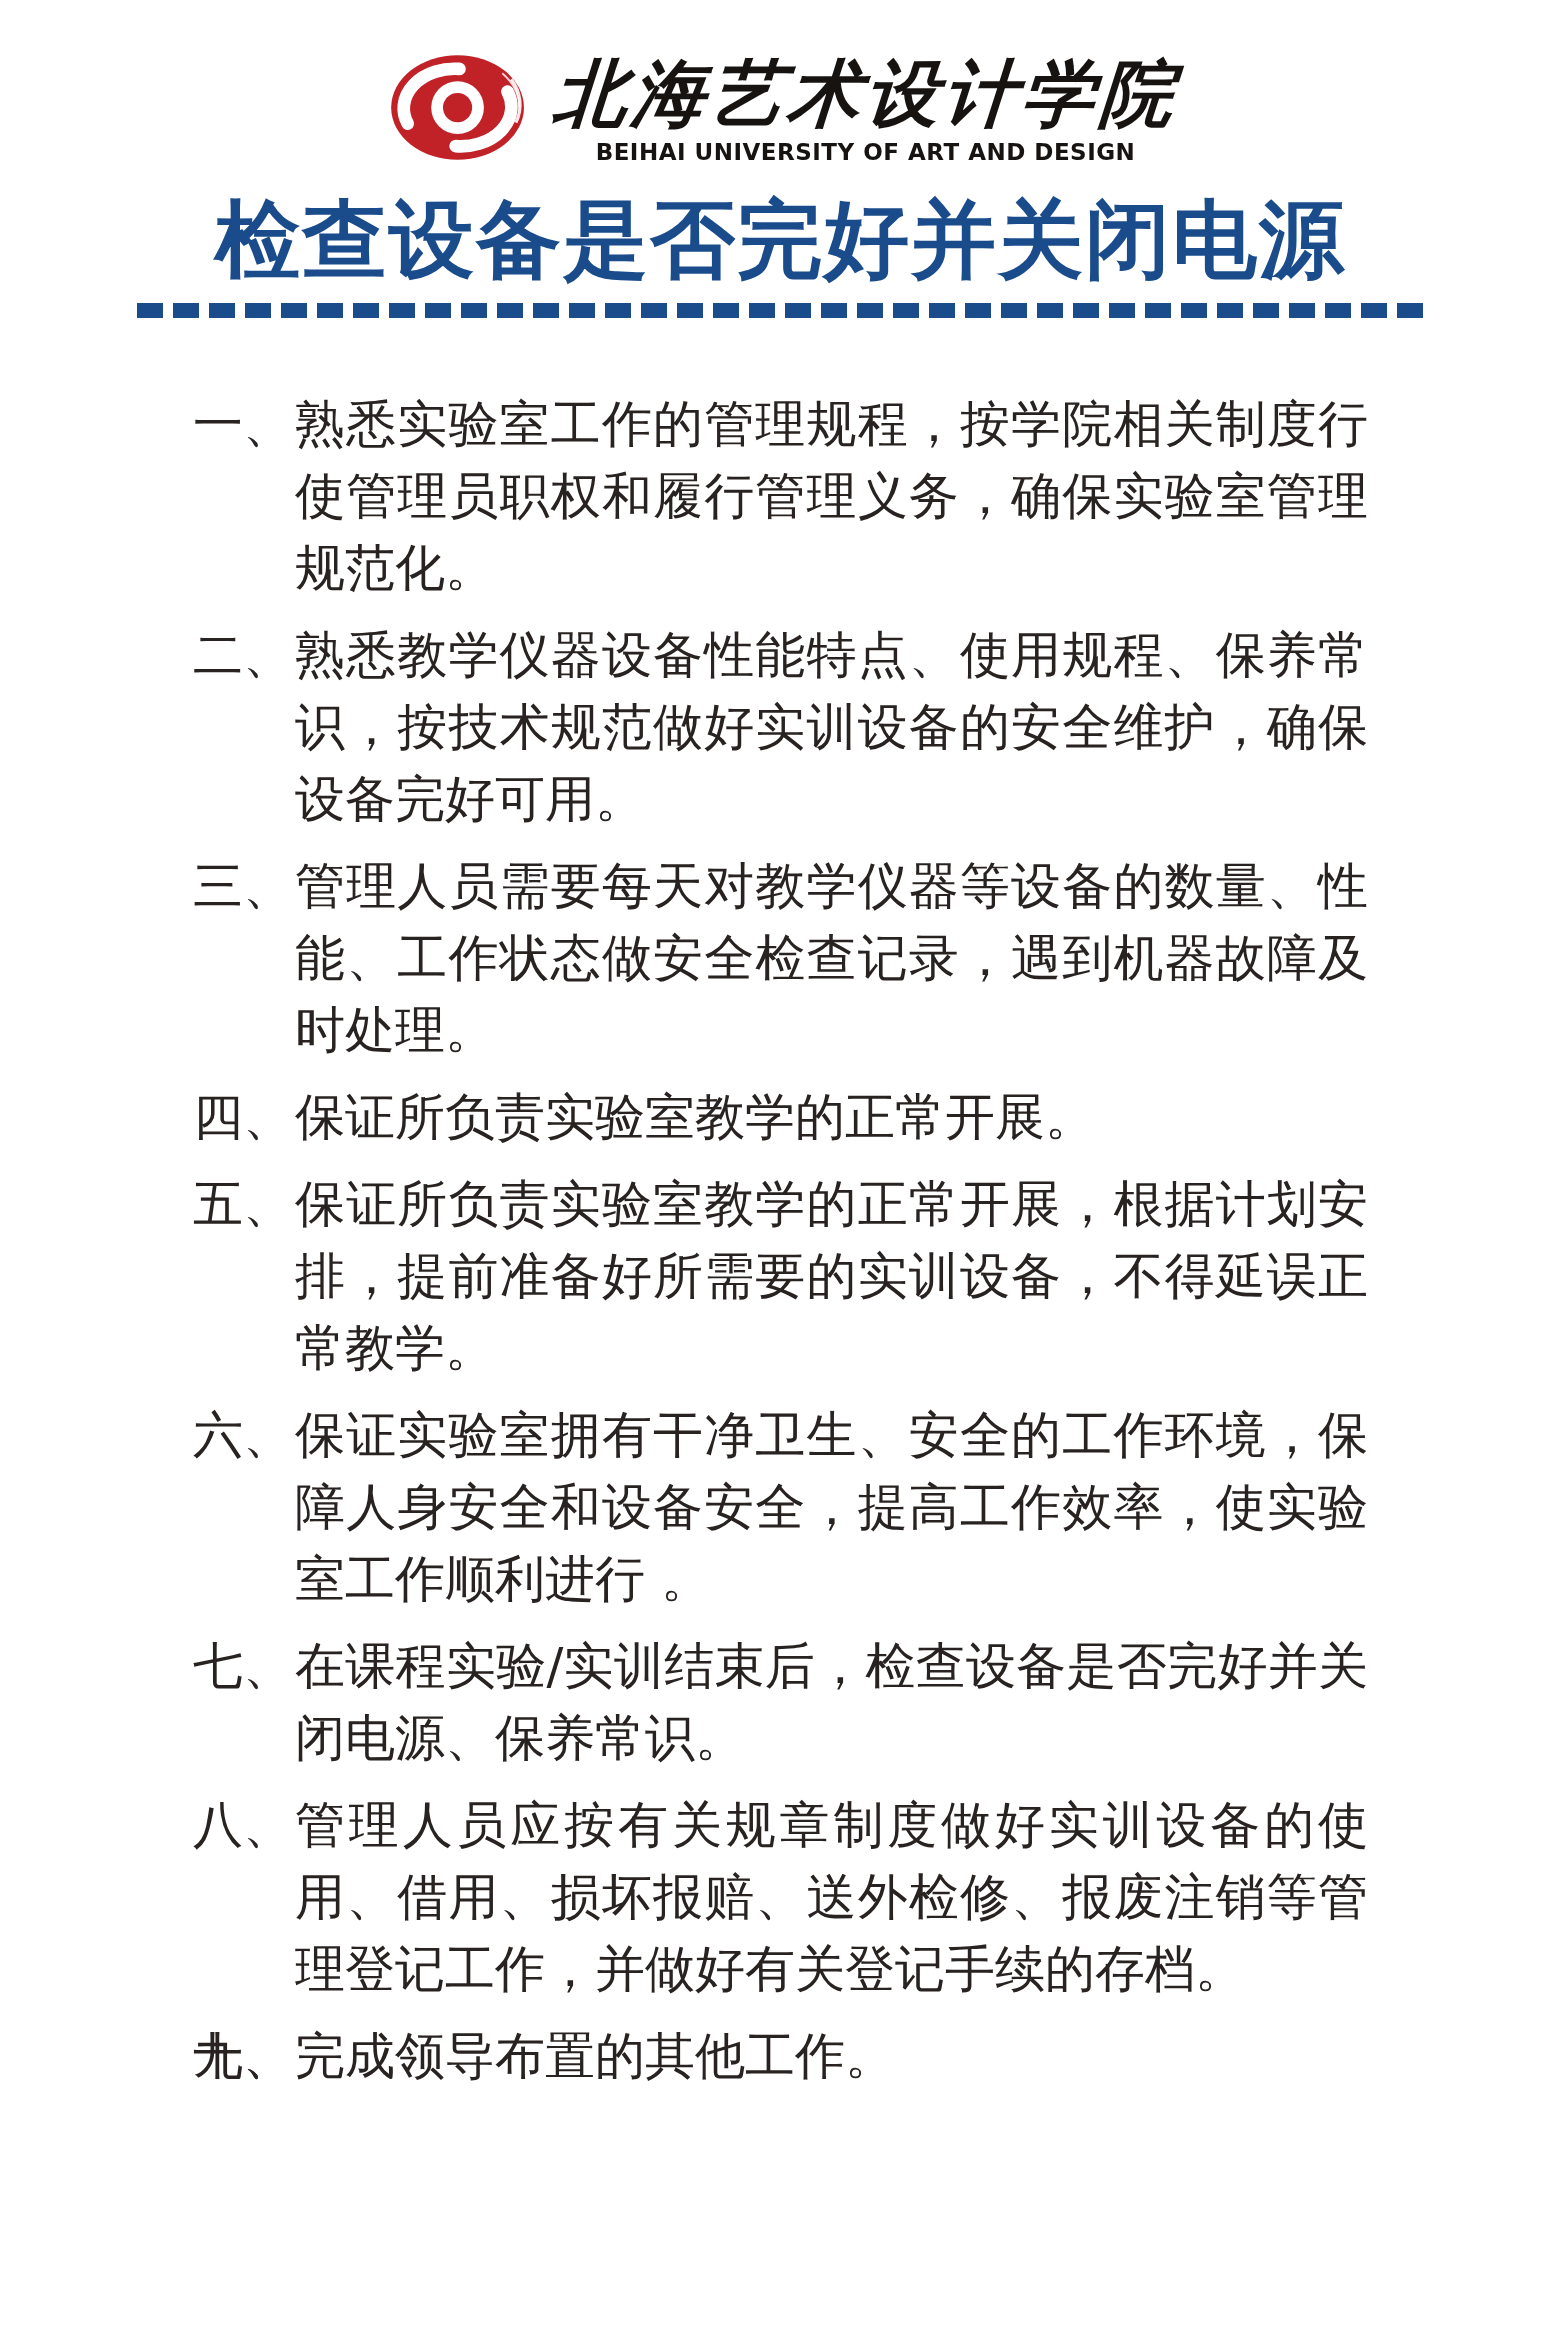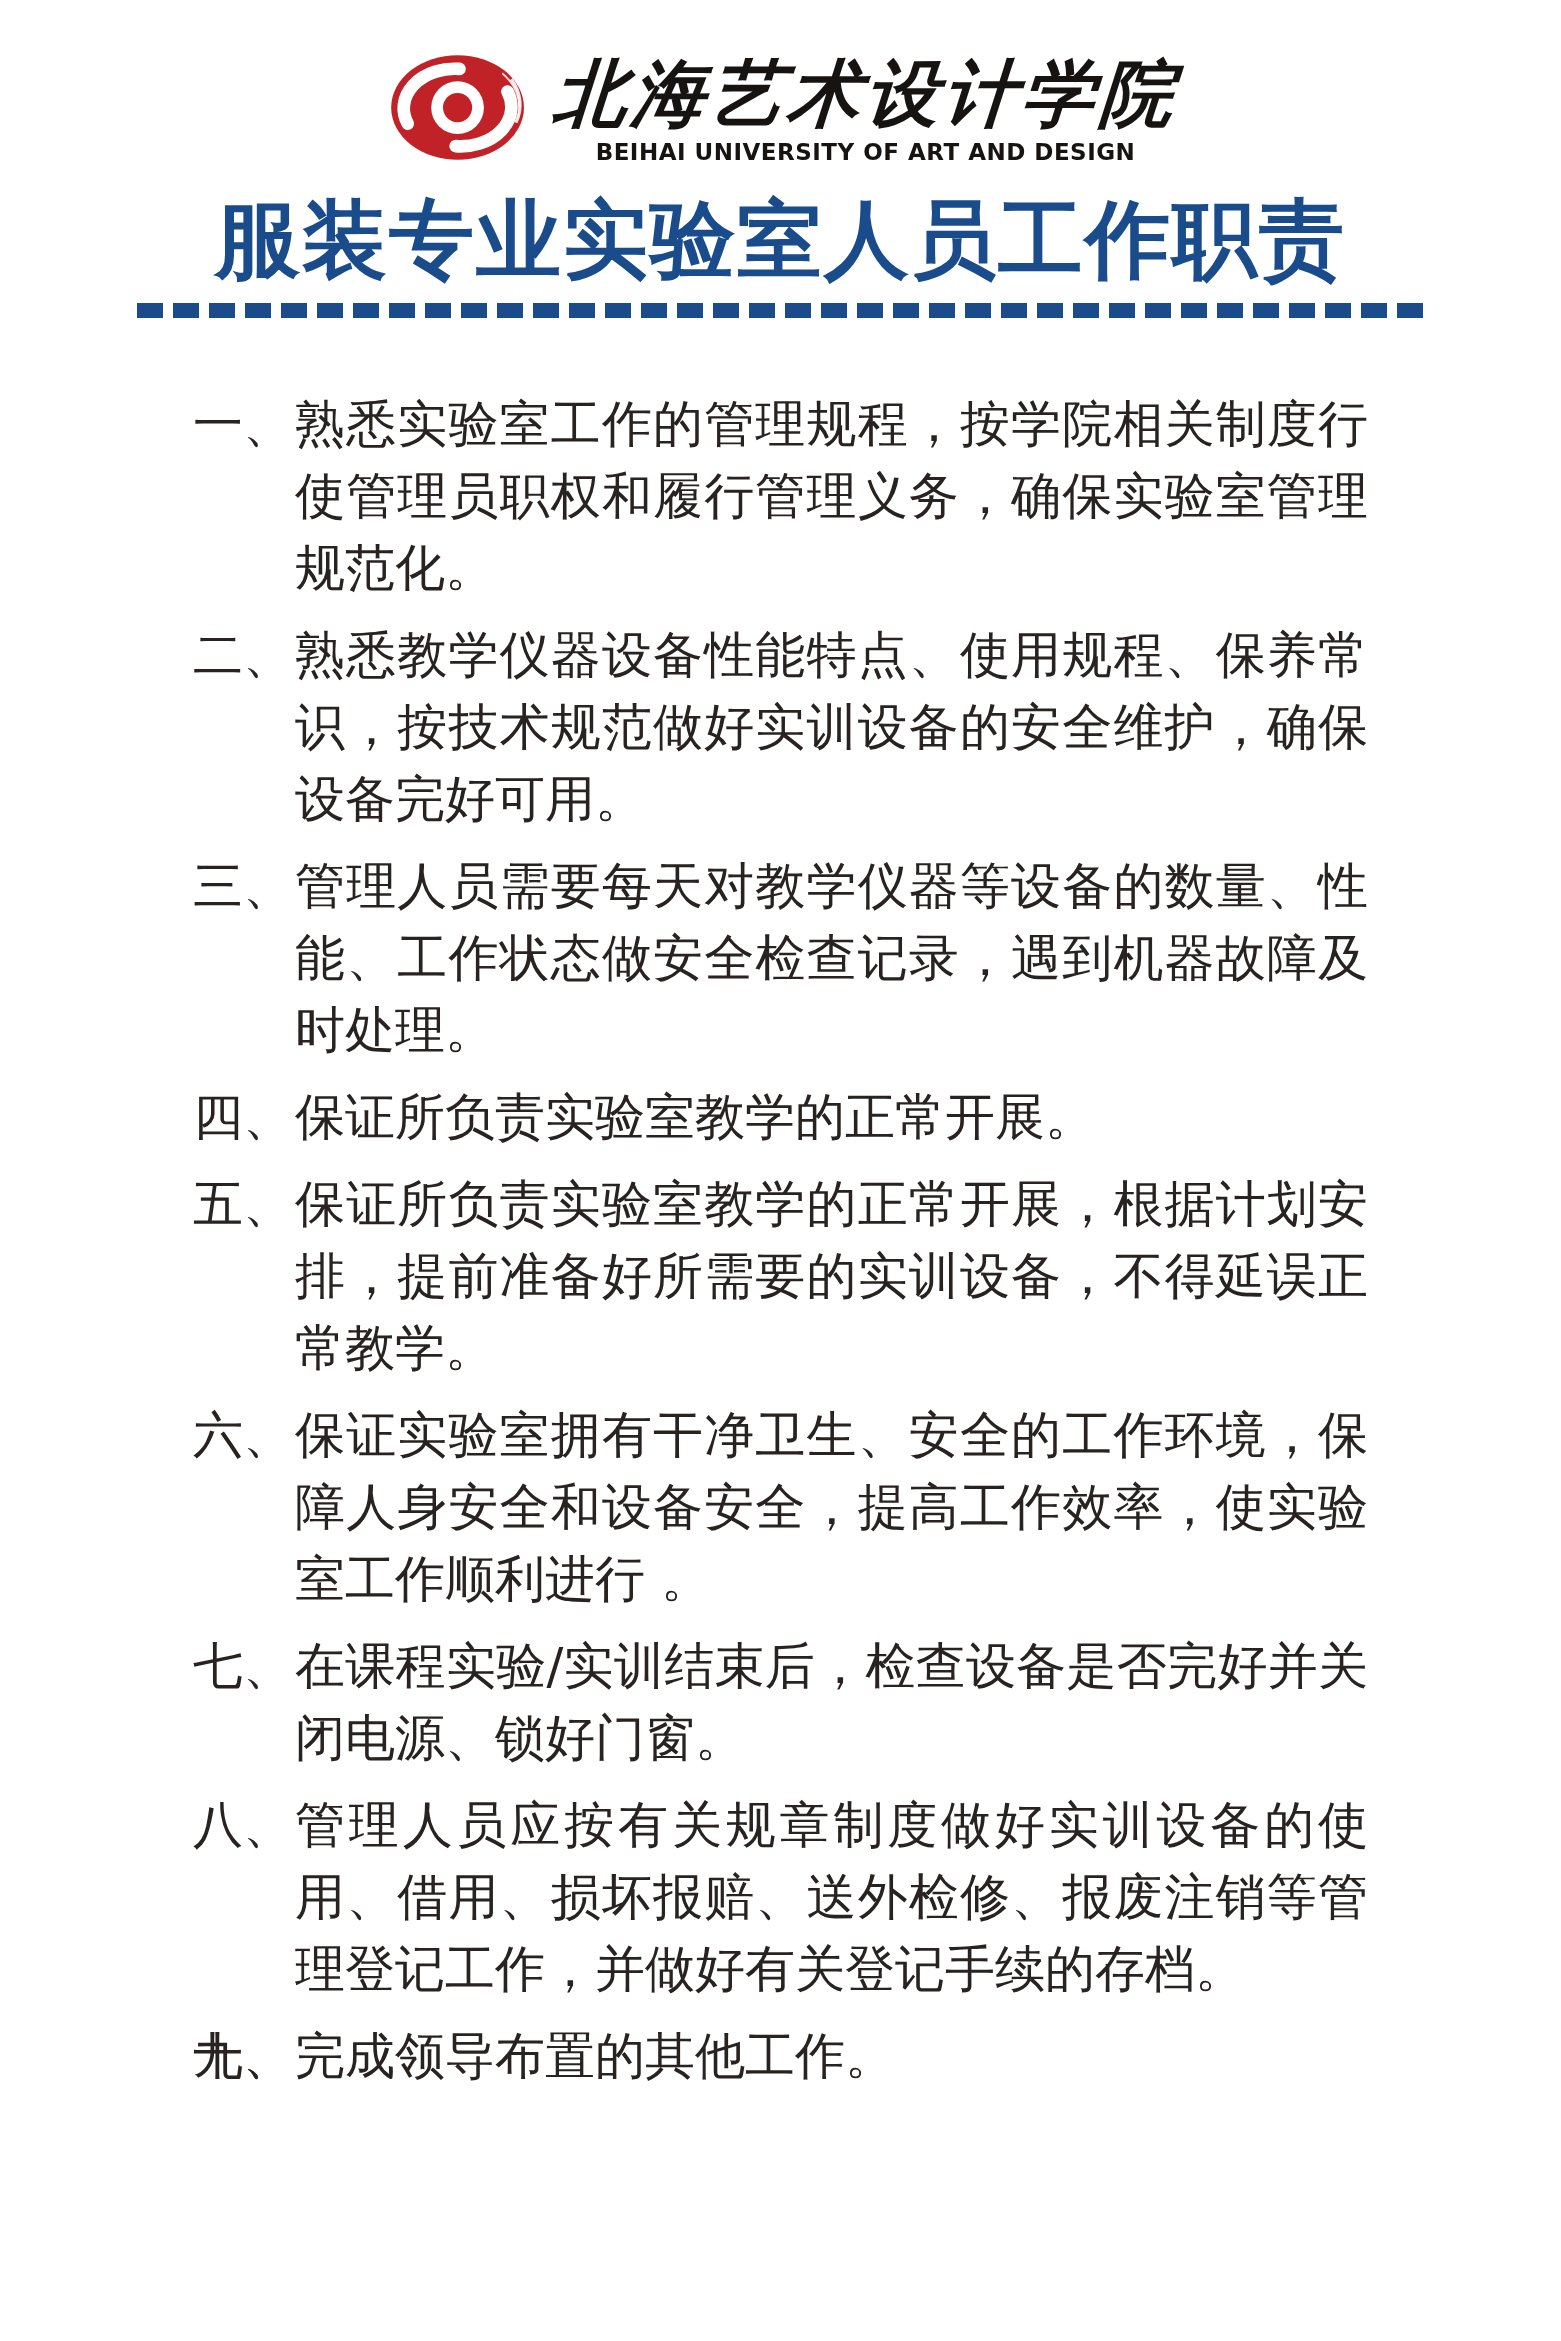--- a/index.html
+++ b/index.html
@@ -110,21 +110,21 @@
       <path d="M262,58 A138,108 0 0 1 272,150" fill="none" stroke="#ffffff" stroke-width="7" opacity="0.9"></path>
       <path d="M243,45 A138,108 0 0 1 279,118" fill="none" stroke="#ffffff" stroke-width="4" opacity="0.8"></path>
     </svg>
   </div>
   <div class="logo-textcol">
     <div class="logo-calligraphy">北海艺术设计学院</div>
     <div class="logo-english">BEIHAI UNIVERSITY OF ART AND DESIGN</div>
   </div>
 </div>
 
-<div class="page-title">服装专业实验室人员工作职责</div>
+<div class="page-title">检查设备是否完好并关闭电源</div>
 <div class="title-divider"></div>
 
 <div class="duties">
   <div class="duty">
     <span class="duty-num">一、</span>
     <span class="duty-text">熟悉实验室工作的管理规程，按学院相关制度行使管理员职权和履行管理义务，确保实验室管理规范化。</span>
   </div>
   <div class="duty">
     <span class="duty-num">二、</span>
     <span class="duty-text">熟悉教学仪器设备性能特点、使用规程、保养常识，按技术规范做好实训设备的安全维护，确保设备完好可用。</span>
@@ -140,21 +140,21 @@
   <div class="duty">
     <span class="duty-num">五、</span>
     <span class="duty-text">保证所负责实验室教学的正常开展，根据计划安排，提前准备好所需要的实训设备，不得延误正常教学。</span>
   </div>
   <div class="duty">
     <span class="duty-num">六、</span>
     <span class="duty-text">保证实验室拥有干净卫生、安全的工作环境，保障人身安全和设备安全，提高工作效率，使实验室工作顺利进行 。</span>
   </div>
   <div class="duty">
     <span class="duty-num">七、</span>
-    <span class="duty-text">在课程实验/实训结束后，检查设备是否完好并关闭电源、锁好门窗。</span>
+    <span class="duty-text">在课程实验/实训结束后，检查设备是否完好并关闭电源、保养常识。</span>
   </div>
   <div class="duty">
     <span class="duty-num">八、</span>
     <span class="duty-text">管理人员应按有关规章制度做好实训设备的使用、借用、损坏报赔、送外检修、报废注销等管理登记工作，并做好有关登记手续的存档。</span>
   </div>
   <div class="duty">
     <span class="duty-num">九、</span>
   </div>
   <div class="duty">
     <span class="duty-num">十、</span>

